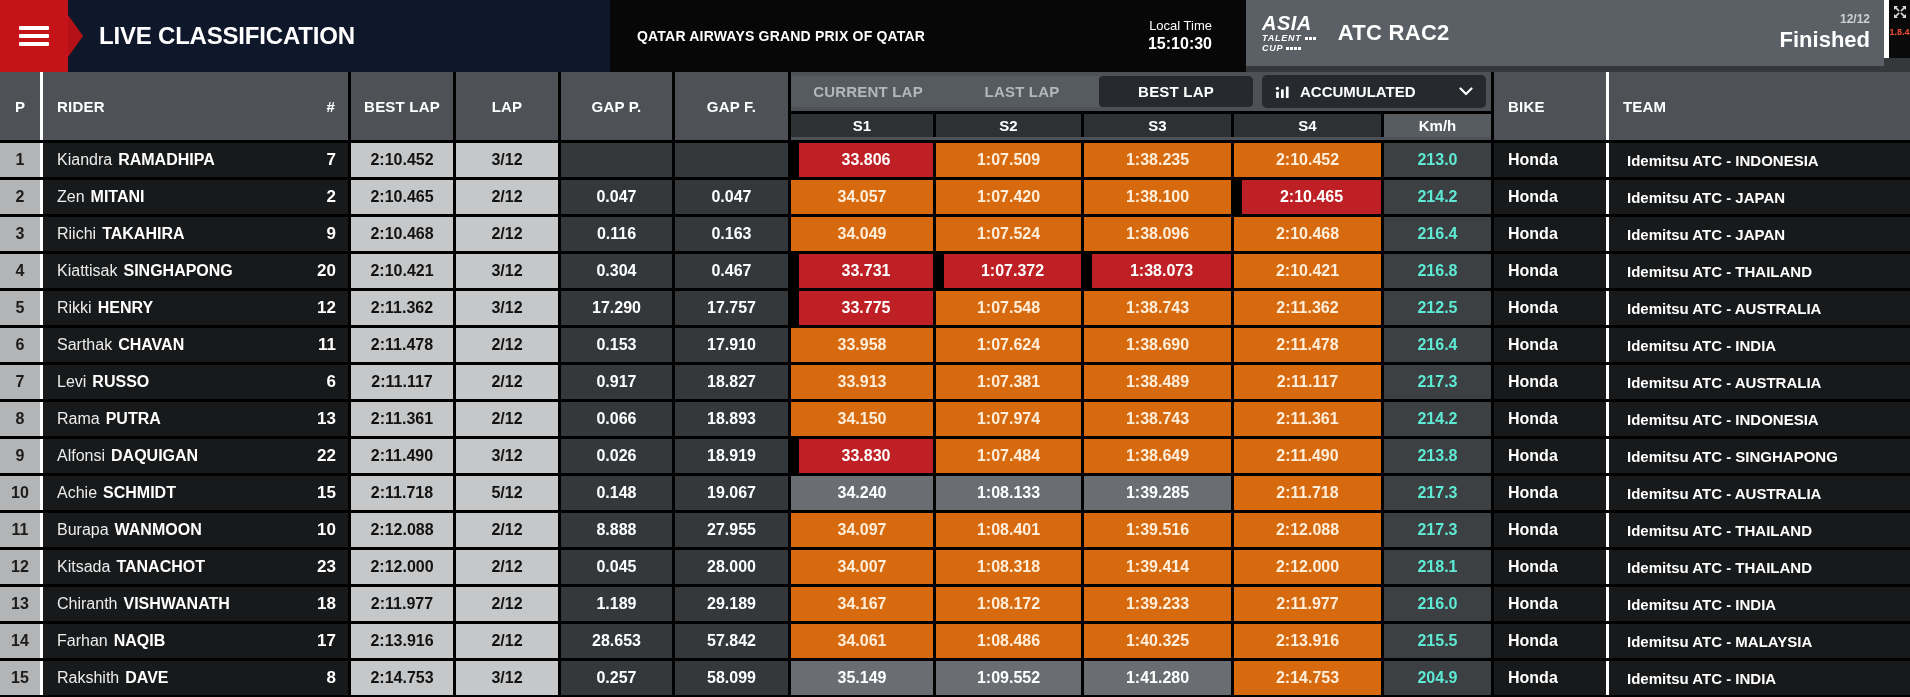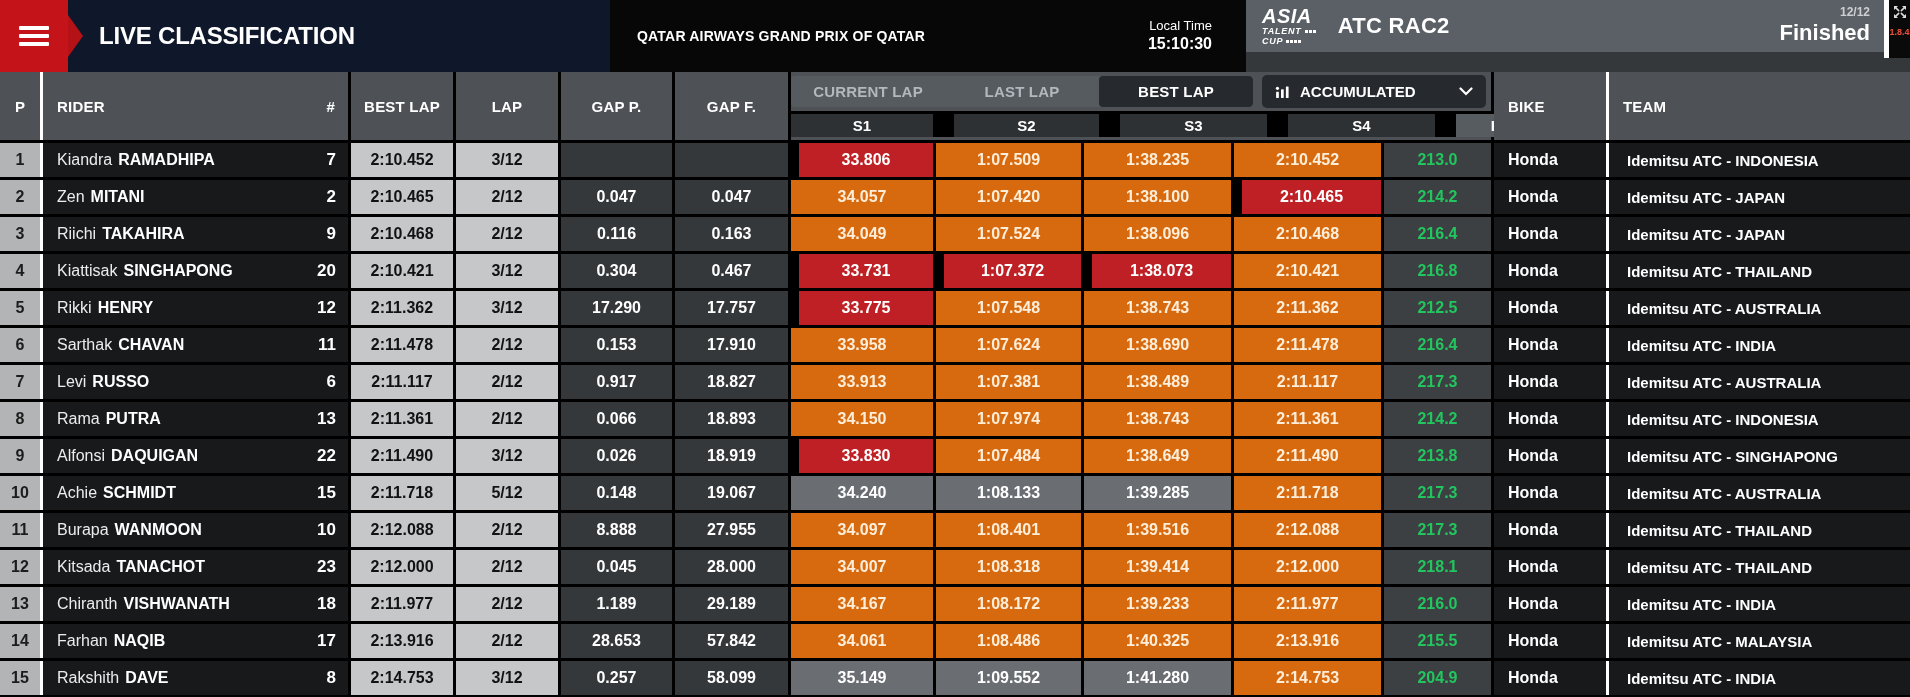--- a/index.html
+++ b/index.html
@@ -18,21 +18,21 @@
   .page-title { color:#fff; font-size:24px; font-weight:800; letter-spacing:-0.2px; }
 
   .black-zone { width:636px; height:72px; background:#070708; display:flex; align-items:center;
                 justify-content:space-between; padding:0 34px 0 27px; }
   .event-name { color:#fff; font-size:14px; font-weight:700; letter-spacing:0.2px; }
   .local-time { text-align:right; color:#fff; line-height:1.25; }
   .lt-label { font-size:13px; font-weight:400; display:block; }
   .lt-value { font-size:16px; font-weight:700; display:block; }
 
   .right-wrap { flex:1; height:72px; background:#34383b; display:flex; align-items:flex-start; }
-  .gray-zone { width:638px; height:52px; background:#5a6065; display:flex; align-items:center; }
+  .gray-zone { width:638px; height:66px; background:#5a6065; display:flex; align-items:center; }
   .atc-logo { margin-left:16px; color:#fff; font-style:italic; line-height:1; flex-shrink:0; }
   .logo-l1 { font-size:20px; font-weight:900; letter-spacing:0.5px; }
   .logo-l2,.logo-l3 { font-size:9px; font-weight:800; letter-spacing:0.8px; display:flex; align-items:center; margin-top:1px; }
   .checks { display:inline-flex; gap:1px; margin-left:3px; }
   .checks i { width:3px; height:3px; background:#fff; }
   .session-name { margin-left:22px; color:#fff; font-size:22px; font-weight:700; letter-spacing:0.3px;text-align:right; }
   .status-block { margin-left:auto; margin-right:14px; text-align:right; line-height:1.15; }
   .lap-counter { font-size:12px; color:#ccd0d3; font-weight:600; display:block; }
   .session-status { font-size:22px; color:#fff; font-weight:600; display:block; }
 
@@ -58,42 +58,42 @@
   .tabs-row { height:39px; display:flex; align-items:center;border-radius:10px; }
   .tabbar { width:462px; height:31px; background:#565b60; border-radius:4px; display:flex; overflow:hidden; }
   .tab { flex:1; display:flex; align-items:center; justify-content:center; color:#b2b8bd;
          font-size:15px; font-weight:700; cursor:pointer; letter-spacing:0.2px; }
   .tab.active { background:#26292d; color:#fff; border-radius:4px; }
   .dropdown { margin-left:9px; width:224px; height:33px; background:#26292d; border-radius:5px;
               display:flex; align-items:center; padding:0 13px; gap:10px; color:#fff;
               font-weight:700; font-size:15px; cursor:pointer; }
   .dropdown .chev { margin-left:auto; display:flex; }
   .sector-labels { height:26px; display:grid; grid-template-columns:142px 145px 147px 147px 107px;
-                   column-gap:21px; background:#000; border-top:3px solid #000; }
+                   column-gap:3px; background:#000; border-top:3px solid #000; }
   .sl { display:flex; align-items:center; justify-content:center; color:#fff; font-weight:700;
         font-size:15px; background:#2d3134; }
   .sl-kmh { background:#575c60; }
 
   
   .tbody { flex:1; background:#000; padding-top:3px; display:flex; flex-direction:column; gap:3px; overflow:hidden; }
   .row { height:34px; cursor:pointer; }
   .c { display:flex; align-items:center; justify-content:center; font-size:16px; }
   .c-p { background:#b3b4b5; color:#1c1c1c; font-weight:700; }
   .c-rider { background:#17191b; box-shadow:-3px 0 0 #fff; justify-content:flex-start;
              padding:0 12px 0 14px; color:#fff; gap:6px; }
   .first { font-weight:400; color:#ececec; }
   .last { font-weight:700; }
   .num { margin-left:auto; font-weight:700; font-size:17px; }
   .c-best,.c-lap { background:#c6c7c8; color:#121212; font-weight:700; }
   .c-gap { background:#35383b; color:#fff; font-weight:700; }
   .c-sec { color:#fff; font-weight:700; background:#35383b; }
   .sec-orange { background:#d76a0f; color:#ffeeda; }
   .sec-red { background:#bf2025; color:#fff;margin-left:8px; }
   .sec-gray { background:#6a6e72; color:#fff; }
-  .c-kmh { background:#3c4043; color:#22c55e; font-weight:700; }
+  .c-kmh { background:#3c4043; color:#5eead4; font-weight:700; }
   .c-bike { background:#17191b; color:#fff; font-weight:700; justify-content:flex-start; padding-left:14px; }
   .c-team { background:#17191b; color:#fff; font-weight:700; justify-content:flex-start;
             padding-left:18px; box-shadow:-3px 0 0 #fff; font-size:15px; }
 </style>
 </head>
 <body>
 
 <div class="app">
 
   <header class="topbar">

